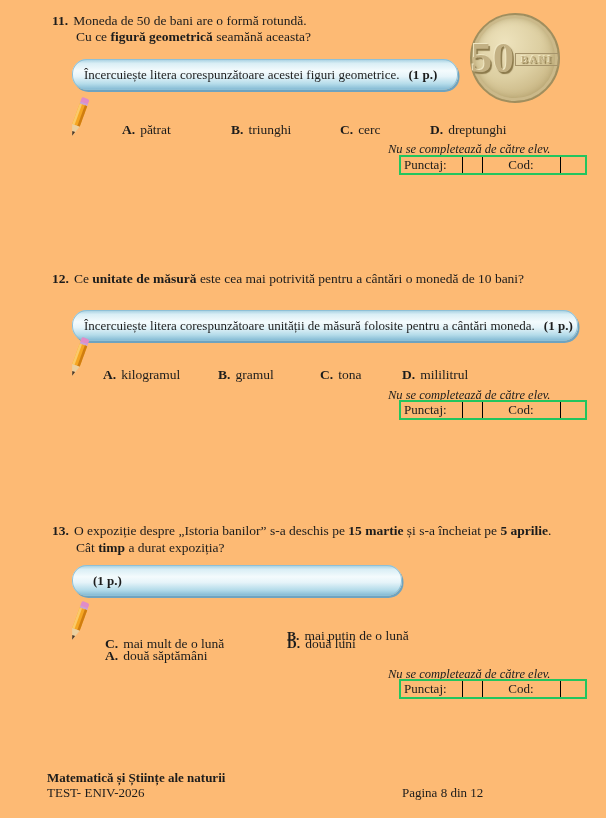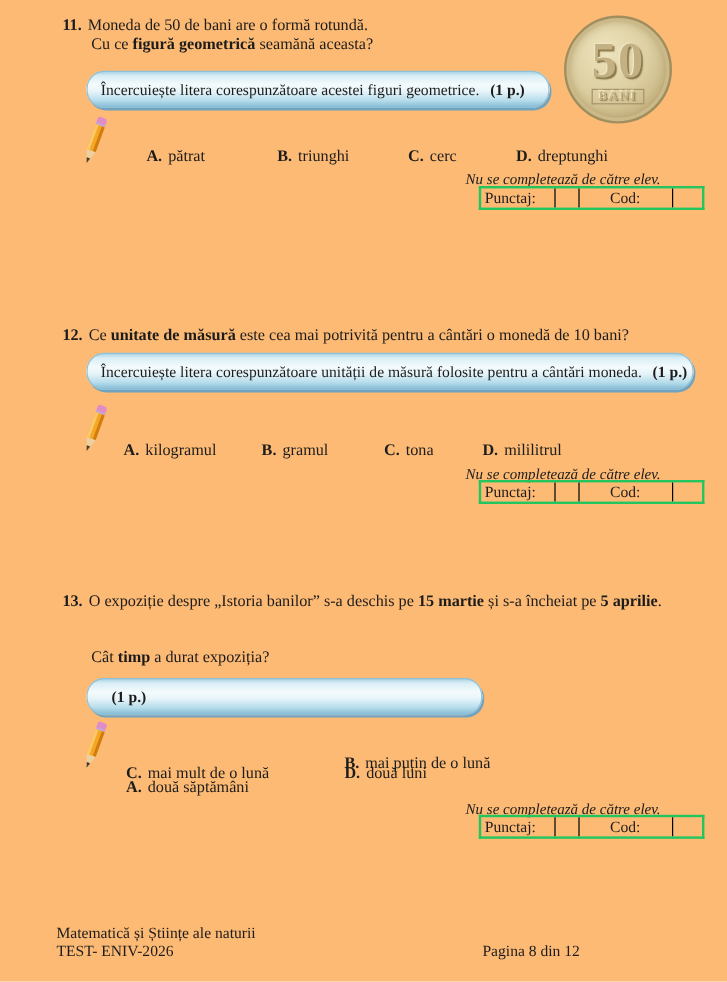--- a/index.html
+++ b/index.html
@@ -62,21 +62,21 @@
   .td-p-val   { width:20px; }
   .td-cod     { width:78px; text-align:center; }
   .td-c-val   { width:26px; }
 
   .coin {
     position:absolute; left:470px; top:13px;
     width:90px; height:90px; border-radius:50%;
     background:radial-gradient(circle at 38% 32%, #eee3bd 0%, #ddcfa2 45%, #c8b583 75%, #b5a06c 100%);
     border:2px solid #a08e5e;
     box-shadow:inset 0 0 0 3px #cbb98a, inset 0 0 10px #9c8a57;
-    display:flex; flex-direction:column; align-items:center; justify-content:center;
+    display:flex; align-items:center; justify-content:center;
   }
   .coin-value {
     font-size:42px; font-weight:bold; line-height:1;
     color:#c3b184;
     text-shadow:-1px -1px 0 #efe6c2, 1.5px 1.5px 1px #8a784a;
     letter-spacing:1px;
   }
   .coin-unit {
     margin-top:2px;
     font-size:10.5px; font-weight:bold; letter-spacing:1.5px;
@@ -133,21 +133,21 @@
         <td class="td-cod">Cod:</td>
         <td class="td-c-val"></td>
       </tr>
     </tbody>
       </table>
   </div>
 
   <div>
     <p class="qline" style="top:271px; left:52px;"><b class="qnum">12.</b><span>Ce </span><b>unitate de măsură</b><span> este cea mai potrivită pentru a cântări o monedă de 10 bani?</span></p>
 
-    <div class="banner" style="top:294px; left:72px; width:506px;">
+    <div class="banner" style="top:310px; left:72px; width:506px;">
       <span>Încercuiește litera corespunzătoare unității de măsură folosite pentru a cântări moneda.</span>
       <span class="pts">(1 p.)</span>
     </div>
 
     <div class="pencil" style="top:336px; left:66px;">
       <svg width="26" height="42" viewBox="0 0 26 42">
         <rect x="9" y="1" width="8" height="6" rx="2" fill="#e08cc8"></rect>
         <rect x="9" y="6" width="8" height="2" fill="#c9a3d4"></rect>
         <rect x="9" y="8" width="8" height="22" fill="#f5a623"></rect>
         <rect x="9" y="8" width="2.5" height="22" fill="#fbc96a"></rect>
@@ -169,21 +169,21 @@
         <td class="td-punctaj">Punctaj:</td>
         <td class="td-p-val"></td>
         <td class="td-cod">Cod:</td>
         <td class="td-c-val"></td>
       </tr>
     </tbody>
       </table>
   </div>
 
   <div>
-    <p class="qline" style="top:493px; left:52px;font-family:Liberation Serif, serif;"><b class="qnum">13.</b><span>O expoziție despre „Istoria banilor” s-a deschis pe </span><b>15 martie</b><span> și s-a încheiat pe </span><b>5 aprilie</b><span>.</span></p>
+    <p class="qline" style="top:523px; left:52px;font-family:Liberation Serif, serif;"><b class="qnum">13.</b><span>O expoziție despre „Istoria banilor” s-a deschis pe </span><b>15 martie</b><span> și s-a încheiat pe </span><b>5 aprilie</b><span>.</span></p>
     <p class="qline" style="top:540px; left:76px;"><span>Cât </span><b>timp</b><span> a durat expoziția?</span></p>
 
     <div class="banner" style="top:565px; left:72px; width:330px;">
       <span class="pts">(1 p.)</span>
     </div>
 
     <div class="pencil" style="top:600px; left:66px;">
       <svg width="26" height="42" viewBox="0 0 26 42">
         <rect x="9" y="1" width="8" height="6" rx="2" fill="#e08cc8"></rect>
         <rect x="9" y="6" width="8" height="2" fill="#c9a3d4"></rect>
@@ -207,18 +207,18 @@
         <td class="td-punctaj">Punctaj:</td>
         <td class="td-p-val"></td>
         <td class="td-cod">Cod:</td>
         <td class="td-c-val"></td>
       </tr>
     </tbody>
       </table>
   </div>
 
   <div>
-    <span class="footer-line" style="top:770px; left:47px;">Matematică și Științe ale naturii</span>
+    <span class="footer-line" style="top:770px; left:47px;font-weight:bold;">Matematică și Științe ale naturii</span>
     <span class="footer-line" style="top:785px; left:47px;">TEST- ENIV-2026</span>
     <span class="footer-line" style="top:785px; left:402px;">Pagina 8 din 12</span>
   </div>
 
 </div>
 
 </body></html>

